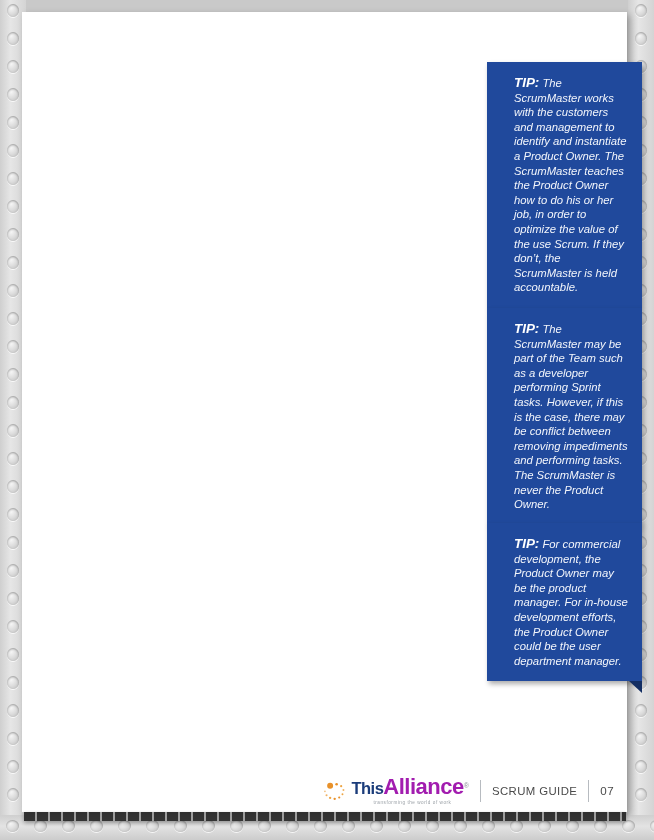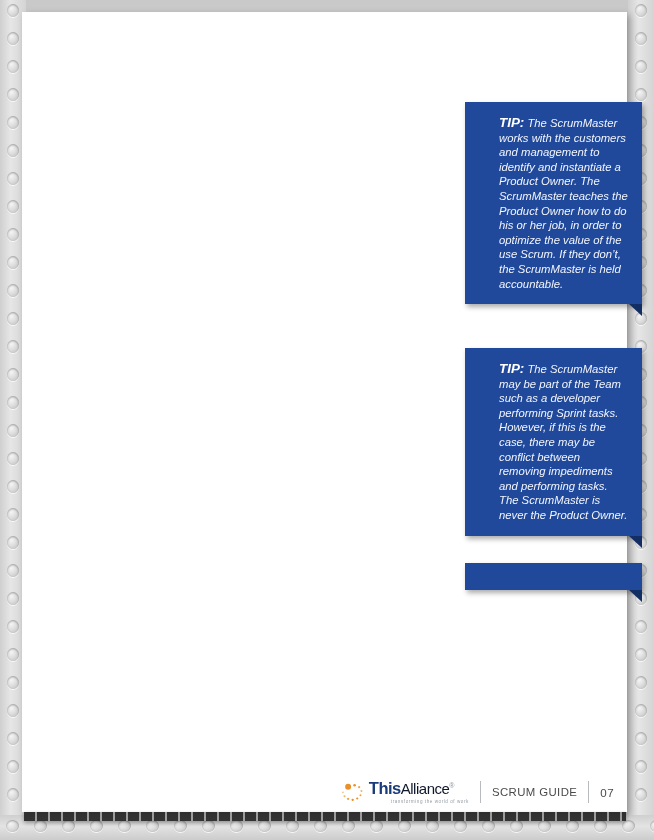--- a/index.html
+++ b/index.html
@@ -126,27 +126,26 @@
     color: #111;
     margin-top: 17px;
     margin-bottom: 2px;
     letter-spacing: -0.15px;
   }
 
   
   .tip {
     position: absolute;
     right: 12px;
-    width: 177px;
+    width: 155px;
     background: #20499c;
     color: #ffffff;
-    padding: 14px 14px 13px 34px;
+    padding: 14px 14px 13px 27px;
     z-index: 4;
     box-shadow: 2px 3px 5px rgba(0,0,0,0.33);
-    margin-top: 40px;
   }
   .tip-text {
     font-size: 11.3px;
     line-height: 14.6px;
     font-style: italic;
     color: #f2f5fb;
     display: block;
   }
   .tip-text .tip-label {
     font-weight: bold;
@@ -179,21 +178,21 @@
   }
   .logo-block { display: flex; align-items: center; }
   .swirl { width: 26px; height: 26px; margin-right: 3px; }
   .logo-words { display: flex; flex-direction: column; align-items: flex-start; }
   .logo-line1 { line-height: 1; }
   .logo-scrum {
     font-size: 16.5px; font-weight: bold; color: #1b3c7a;
     letter-spacing: -0.5px;
   }
   .logo-alliance {
-    font-size: 15px; font-weight: normal; color: #0f172a;
+    font-size: 22px; font-weight: bold; color: #a21caf;
     letter-spacing: -0.5px;
   }
   .logo-tm { font-size: 7px; color: #8e9298; vertical-align: super; }
   .logo-tagline {
     font-size: 4.6px; color: #9aa0a6; letter-spacing: .55px;
     margin-top: 2px; margin-left: 22px; white-space: nowrap;
   }
   .vrule {
     width: 1px; height: 22px; background: #b7bbc0; margin: 0 11px;
   }
@@ -327,20 +326,21 @@
   <span class="tip-text"><span class="tip-label">TIP:</span><span> The ScrumMaster works with the customers and management to identify and instantiate a Product Owner. The ScrumMaster teaches the Product Owner how to do his or her job, in order to optimize the value of the use Scrum. If they don’t, the ScrumMaster is held accountable.</span></span>
   <div class="fold"></div>
 </div>
 
 <div class="tip" id="tip-2">
   <span class="tip-text"><span class="tip-label">TIP:</span><span> The ScrumMaster may be part of the Team such as a developer performing Sprint tasks. However, if this is the case, there may be conflict between removing impediments and performing tasks. The ScrumMaster is never the Product Owner.</span></span>
   <div class="fold"></div>
 </div>
 
 <div class="tip" id="tip-3">
+  <span class="tip-text"><span class="tip-label">TIP:</span><span> For commercial development, the Product Owner may be the product manager. For in-house development efforts, the Product Owner could be the user department manager.</span></span>
   <div class="fold"></div>
 </div>
 
 <div class="footer">
 
   <div class="logo-block">
     <svg class="swirl" viewBox="0 0 40 40">
       <circle cx="12.5" cy="12" r="4.6" fill="#e8912a"></circle>
       <circle cx="22.5" cy="9.5" r="2.0" fill="#e8912a"></circle>
       <circle cx="29.5" cy="12.5" r="1.7" fill="#eda544"></circle>

